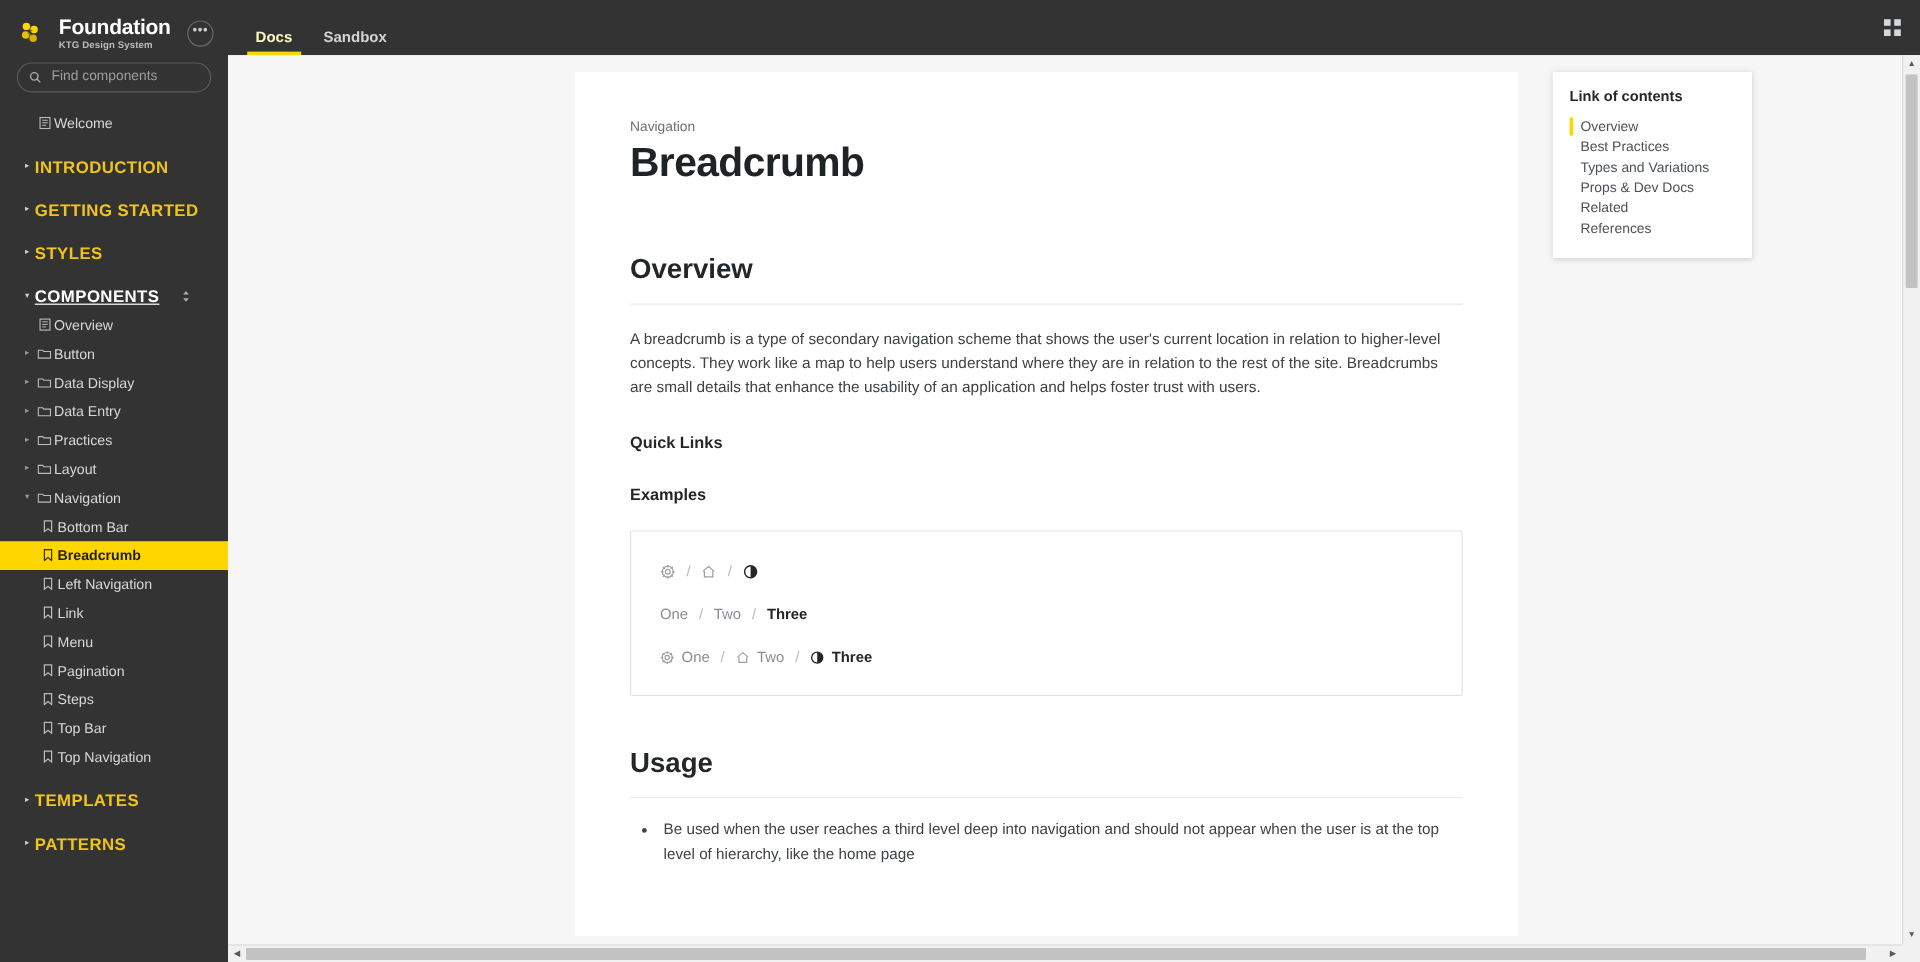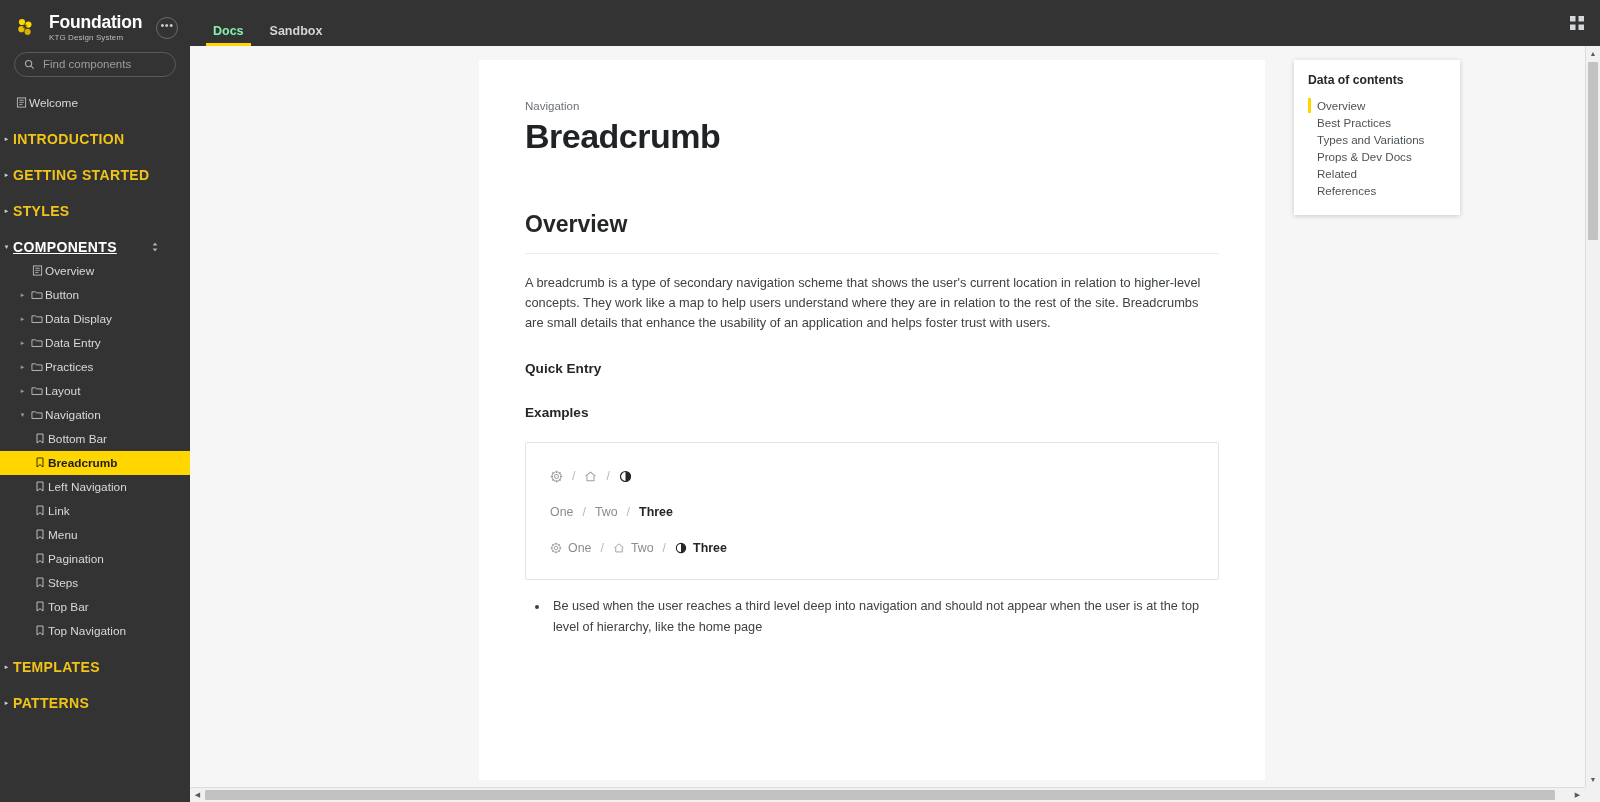--- a/index.html
+++ b/index.html
@@ -28,21 +28,21 @@
     gap: 9px;
   }
   .brand-logo { width: 26px; height: 26px; position: relative; flex: 0 0 26px; }
   .brand-text { flex: 1; line-height: 1; }
   .brand-title {
     font-size: 17.5px; font-weight: bold; color: #ffffff;
     letter-spacing: -0.2px; display: block;
   }
   .brand-sub {
     font-size: 8px; color: #b9bcbe; display: block;
-    margin-top: 2px; letter-spacing: 0.1px;
+    margin-top: 2px; letter-spacing: 0.1px; font-weight: bold;
   }
   .brand-more {
     width: 22px; height: 22px; border-radius: 50%;
     border: 1px solid #6a6a6a; color: #c9cdcf;
     display: flex; align-items: center; justify-content: center;
     font-size: 11px; letter-spacing: 0.5px; line-height: 1;
     flex: 0 0 22px; padding-bottom: 5px;
   }
 
   .search-wrap { padding: 0 14px 0 14px; }
@@ -80,21 +80,21 @@
 
   .nav-row.item .nav-label { color: #d6d9db; }
   .nav-row.section { margin-top: 12px; padding-top: 4px; padding-bottom: 4px; }
   .nav-row.section .nav-label {
     color: #f0c419; font-weight: bold; font-size: 14px; letter-spacing: 0.35px;
   }
   .nav-row.section.open .nav-label { color: #ffffff; text-decoration: underline; }
   .nav-row.section .caret { color: #cfcfcf; }
   .sort-icon { margin-left: auto; margin-right: 22px; color: #b0b0b0; font-size: 10px; display:flex; }
 
-  .nav-row.lvl1 { padding-left: 0px; }
+  .nav-row.lvl1 { padding-left: 16px; }
   .nav-row.lvl2 { padding-left: 16px; }
   .nav-row.lvl3 { padding-left: 32px; }
 
   .nav-row.active {
     background: #ffd600;
   }
   .nav-row.active .nav-label { color: #1d1d1d; font-weight: bold; }
   .nav-row.active .nav-icon svg { stroke: #3a3300; }
 
   
@@ -109,21 +109,21 @@
     padding: 0 0 0 10px;
     position: relative;
     flex: 0 0 46px;
   }
   .tab {
     padding: 0 13px 9px 13px;
     font-size: 12.5px; font-weight: bold;
     color: #d2d5d7; line-height: 1;
     position: relative;
   }
-  .tab.active { color: #86efac; }
+  .tab.active { color: #fef9c3; }
   .tab.active::after {
     content: ""; position: absolute; left: 6px; right: 6px; bottom: 0;
     height: 3px; background: #ffd600;
   }
   .expand-btn {
     position: absolute; right: 14px; top: 14px;
     width: 18px; height: 18px;
     display: flex; align-items: center; justify-content: center;
   }
 
@@ -513,21 +513,21 @@
     <div class="canvas">
 
       <article class="doc">
 
         <div class="eyebrow">Navigation</div>
         <h1 class="title">Breadcrumb</h1>
 
         <h2 class="sec">Overview</h2>
         <p class="body">A breadcrumb is a type of secondary navigation scheme that shows the user's current location in relation to higher-level concepts. They work like a map to help users understand where they are in relation to the rest of the site. Breadcrumbs are small details that enhance the usability of an application and helps foster trust with users.</p>
 
-        <h3 class="sub">Quick Entry</h3>
+        <h3 class="sub">Quick Links</h3>
 
         <h3 class="sub">Examples</h3>
 
         <div class="example-box">
 
           <div class="crumbrow">
             <span class="crumb">
               <span class="ic">
                 <svg width="13" height="13" viewBox="0 0 14 14">
                   <circle cx="7" cy="7" r="2.1" fill="none" stroke="#9a9fa3" stroke-width="1.1"></circle>
@@ -592,29 +592,30 @@
                   <circle cx="7" cy="7" r="5.4" fill="none" stroke="#23272a" stroke-width="1.3"></circle>
                   <path d="M7 1.6 A5.4 5.4 0 0 1 7 12.4 Z" fill="#23272a"></path>
                 </svg>
               </span>
               <span>Three</span>
             </span>
           </div>
 
         </div>
 
+        <h2 class="sec" style="margin-top:42px">Usage</h2>
         <ul class="bullets">
           <li>Be used when the user reaches a third level deep into navigation and should not appear when the user is at the top level of hierarchy, like the home page</li>
 
         </ul>
 
       </article>
 
       <aside class="toc">
-        <div class="toc-title">Data of contents</div>
+        <div class="toc-title">Link of contents</div>
         <div class="toc-list">
           <div class="toc-item active">Overview</div>
           <div class="toc-item">Best Practices</div>
           <div class="toc-item">Types and Variations</div>
           <div class="toc-item">Props &amp; Dev Docs</div>
           <div class="toc-item">Related</div>
           <div class="toc-item">References</div>
         </div>
       </aside>
 

